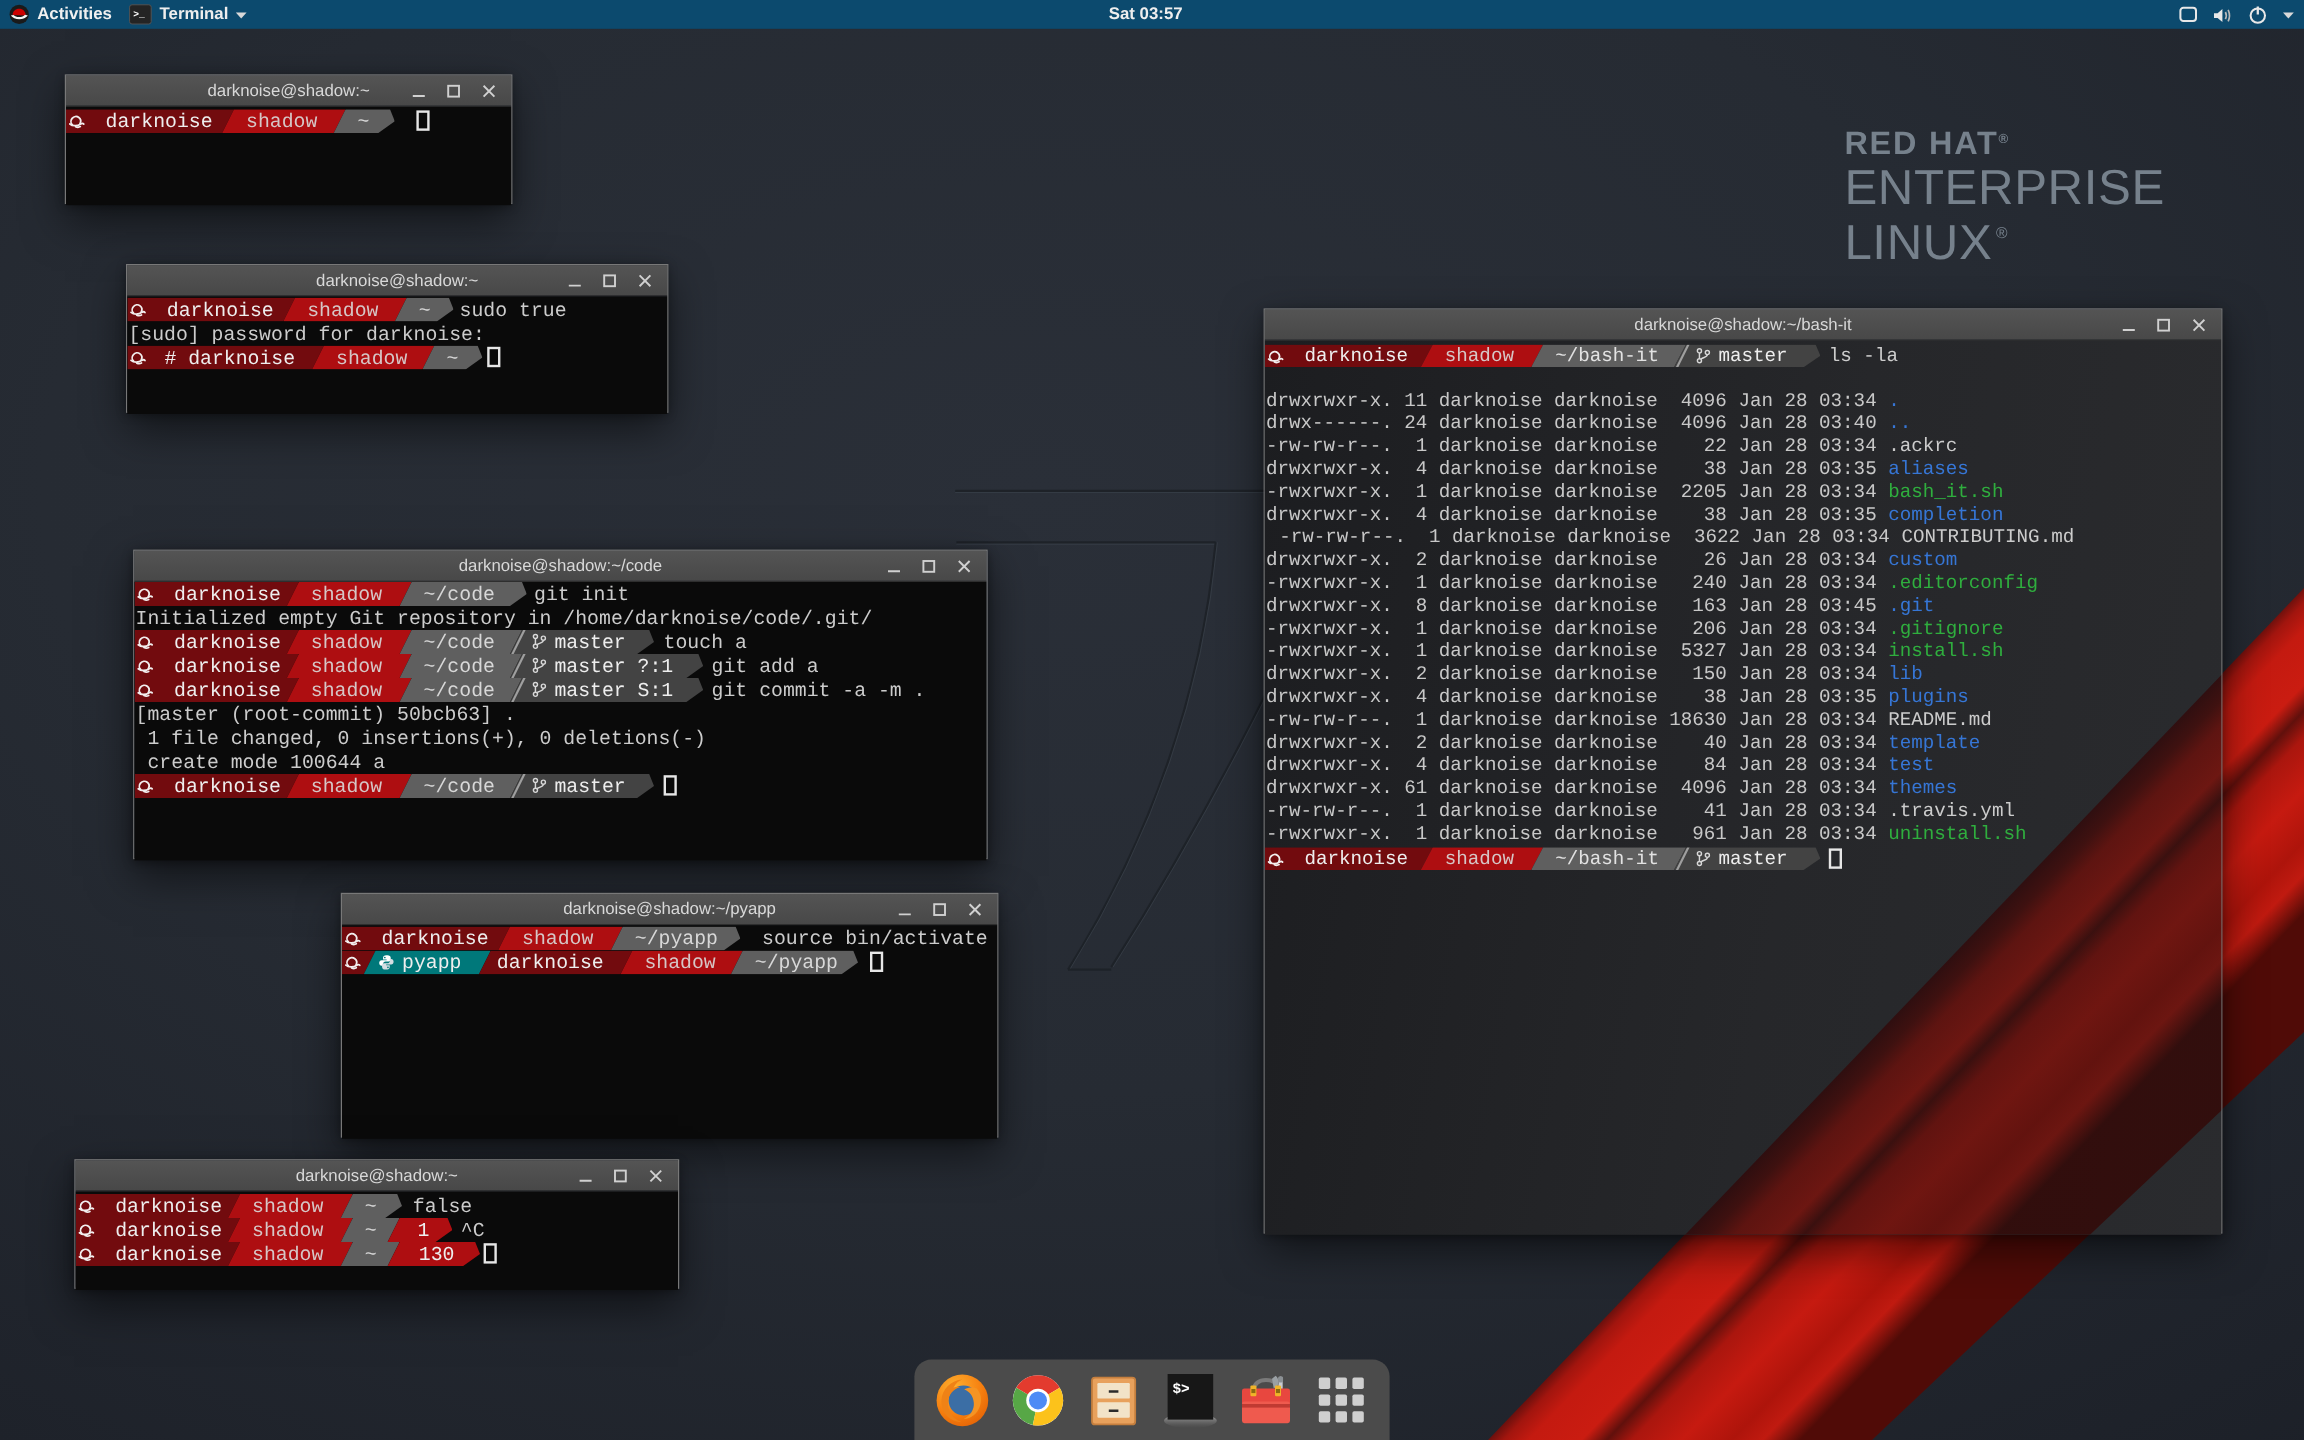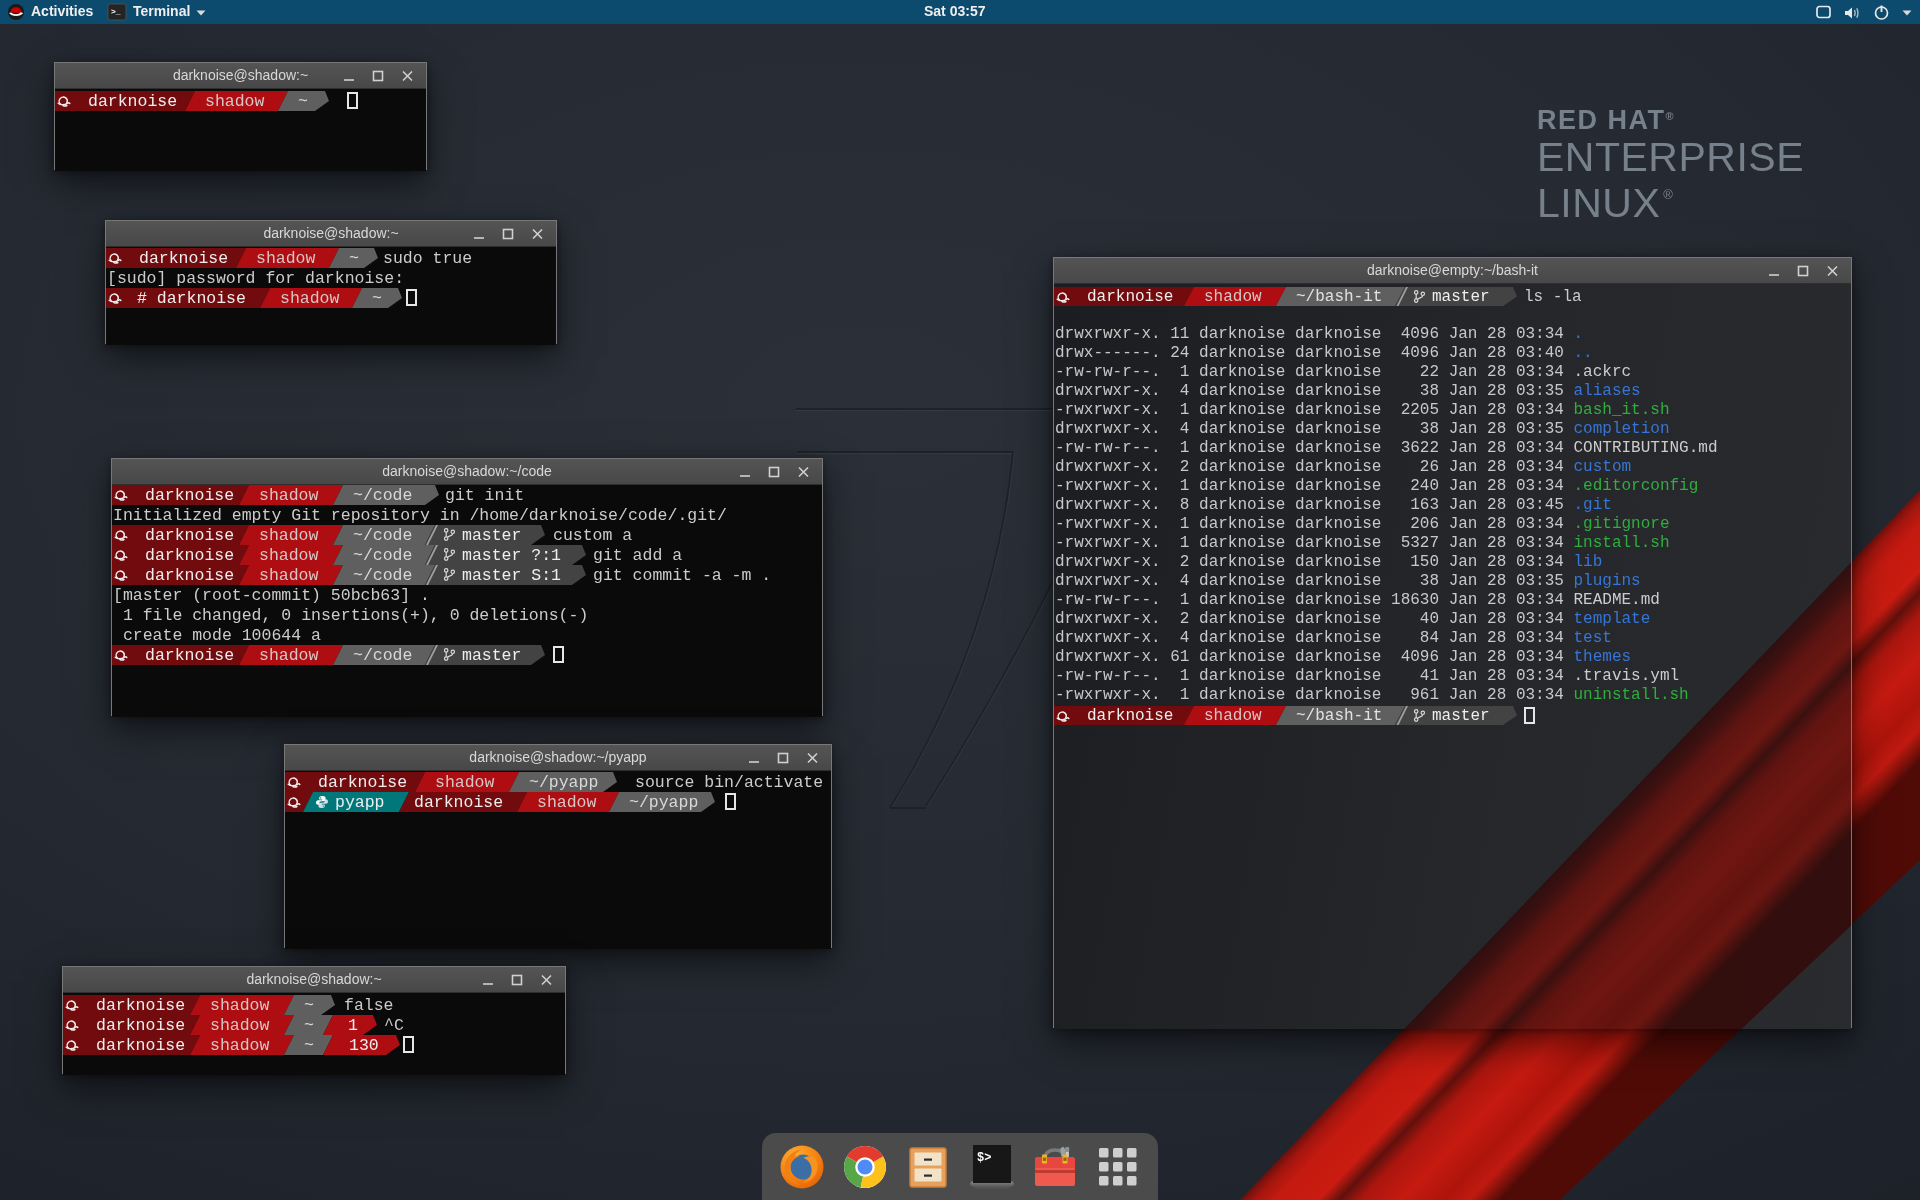--- a/index.html
+++ b/index.html
@@ -212,21 +212,21 @@
           <svg class="gitb" width="13" height="15" viewBox="0 0 13 15">
             <g stroke="#d8d8d8" stroke-width="1.2" fill="none">
               <circle cx="3.2" cy="3.4" r="1.7"></circle>
               <circle cx="3.2" cy="11.6" r="1.7"></circle>
               <circle cx="9.8" cy="4.8" r="1.7"></circle>
               <path d="M3.2 5.1 L3.2 9.9 M9.8 6.5 C9.8 8.8 6.5 8.6 4.6 10.2"></path>
             </g>
           </svg>
           <span class="t" style="left:37px;color:#eeeeee">master</span>
         </div>
-        <span class="t" style="left:441px;color:#cccccc">custom a</span>
+        <span class="t" style="left:441px;color:#cccccc">touch a</span>
       </div>
       <div class="pl" style="top:60px;height:20px">
         <div class="seg" style="left:0px;width:137px;background:#720b0e;clip-path:polygon(0 0, 100% 0, calc(100% - 10px) 100%, 0 100%);z-index:1">
           <svg class="hat" width="15" height="15" viewBox="0 0 15 15">
             <g fill="none" stroke="#f2eeee" stroke-width="1.5" stroke-linecap="round">
               <path d="M3.2 9.8 C1.9 8.6 1.8 6.2 3.1 4.6 C4.5 2.9 7.0 2.6 8.7 3.9 C10.2 5.1 10.6 7.3 9.7 9.0"></path>
               <path d="M1.2 9.3 C3.4 11.2 7.4 11.3 10.3 9.3 C11.2 8.7 12.3 8.8 12.8 9.4"></path>
               <path d="M6.0 11.6 C7.3 12.2 8.9 12.1 9.9 11.5"></path>
             </g>
           </svg>
@@ -458,21 +458,21 @@
         </div>
         <div class="seg" style="left:260px;width:77px;background:#ae0e11;clip-path:polygon(10px 0, calc(100% - 4px) 0, 100% 50%, calc(100% - 14px) 100%, 0 100%);z-index:1">
           <span class="t" style="left:26px;color:#eeeeee">130</span>
         </div>
         <span class="cur" style="left:340px"></span>
       </div>
     </div>
 </div>
 <div class="win" style="left:1053px;top:257px;width:799px;height:771px">
 <div class="tbar">
-      <span class="wt">darknoise@empty:~/bash-it</span>
+      <span class="wt">darknoise@shadow:~/bash-it</span>
 <span class="wbtns"><svg width="76" height="16" viewBox="0 0 76 16">
           <g stroke="#d0d0d0" stroke-width="1.6" fill="none">
             <path d="M2 12 L12 12"></path>
             <rect x="31.5" y="3.5" width="9" height="9"></rect>
             <path d="M61 3.5 L70 12.5 M70 3.5 L61 12.5"></path>
           </g>
         </svg></span>
     </div>
 <div class="wc" style="height:745px;background:linear-gradient(100deg,#1c1d20 0%,#26272a 55%,#2a2b2e 100%);font-size:16px;">
       <svg class="wstripe" width="798" height="745" viewBox="0 0 798 745">
@@ -491,21 +491,21 @@
           </linearGradient>
         </defs>
 <polygon points="186,916.5 866,206.5 866,576.5 506,916.5" fill="url(#bgrad2)" opacity="0.8"></polygon>
 </svg>
       <div class="pl mono6" style="top:41px;height:19px;left:1px;color:#c8c8c8;white-space:pre">drwxrwxr-x. 11 darknoise darknoise  4096 Jan 28 03:34 <span style="color:#3676d6">.</span></div>
       <div class="pl mono6" style="top:60px;height:19px;left:1px;color:#c8c8c8;white-space:pre">drwx------. 24 darknoise darknoise  4096 Jan 28 03:40 <span style="color:#3676d6">..</span></div>
       <div class="pl mono6" style="top:79px;height:19px;left:1px;color:#c8c8c8;white-space:pre">-rw-rw-r--.  1 darknoise darknoise    22 Jan 28 03:34 <span style="color:#cccccc">.ackrc</span></div>
       <div class="pl mono6" style="top:98px;height:19px;left:1px;color:#c8c8c8;white-space:pre">drwxrwxr-x.  4 darknoise darknoise    38 Jan 28 03:35 <span style="color:#3676d6">aliases</span></div>
       <div class="pl mono6" style="top:117px;height:19px;left:1px;color:#c8c8c8;white-space:pre">-rwxrwxr-x.  1 darknoise darknoise  2205 Jan 28 03:34 <span style="color:#2fae3e">bash_it.sh</span></div>
       <div class="pl mono6" style="top:136px;height:19px;left:1px;color:#c8c8c8;white-space:pre">drwxrwxr-x.  4 darknoise darknoise    38 Jan 28 03:35 <span style="color:#3676d6">completion</span></div>
-      <div class="pl mono6" style="top:155px;height:19px;left:1px;color:#c8c8c8;white-space:pre">-rw-rw-r--.  1 darknoise darknoise  3622 Jan 28 03:34 <span style="color:#cccccc">CONTRIBUTING.md</span></div>
+      <div class="pl mono6" style="top:155px;height:19px;left:12px;color:#c8c8c8;white-space:pre">-rw-rw-r--.  1 darknoise darknoise  3622 Jan 28 03:34 <span style="color:#cccccc">CONTRIBUTING.md</span></div>
       <div class="pl mono6" style="top:174px;height:19px;left:1px;color:#c8c8c8;white-space:pre">drwxrwxr-x.  2 darknoise darknoise    26 Jan 28 03:34 <span style="color:#3676d6">custom</span></div>
       <div class="pl mono6" style="top:193px;height:19px;left:1px;color:#c8c8c8;white-space:pre">-rwxrwxr-x.  1 darknoise darknoise   240 Jan 28 03:34 <span style="color:#2fae3e">.editorconfig</span></div>
       <div class="pl mono6" style="top:212px;height:19px;left:1px;color:#c8c8c8;white-space:pre">drwxrwxr-x.  8 darknoise darknoise   163 Jan 28 03:45 <span style="color:#3676d6">.git</span></div>
       <div class="pl mono6" style="top:231px;height:19px;left:1px;color:#c8c8c8;white-space:pre">-rwxrwxr-x.  1 darknoise darknoise   206 Jan 28 03:34 <span style="color:#2fae3e">.gitignore</span></div>
       <div class="pl mono6" style="top:250px;height:19px;left:1px;color:#c8c8c8;white-space:pre">-rwxrwxr-x.  1 darknoise darknoise  5327 Jan 28 03:34 <span style="color:#2fae3e">install.sh</span></div>
       <div class="pl mono6" style="top:269px;height:19px;left:1px;color:#c8c8c8;white-space:pre">drwxrwxr-x.  2 darknoise darknoise   150 Jan 28 03:34 <span style="color:#3676d6">lib</span></div>
       <div class="pl mono6" style="top:288px;height:19px;left:1px;color:#c8c8c8;white-space:pre">drwxrwxr-x.  4 darknoise darknoise    38 Jan 28 03:35 <span style="color:#3676d6">plugins</span></div>
       <div class="pl mono6" style="top:307px;height:19px;left:1px;color:#c8c8c8;white-space:pre">-rw-rw-r--.  1 darknoise darknoise 18630 Jan 28 03:34 <span style="color:#cccccc">README.md</span></div>
       <div class="pl mono6" style="top:326px;height:19px;left:1px;color:#c8c8c8;white-space:pre">drwxrwxr-x.  2 darknoise darknoise    40 Jan 28 03:34 <span style="color:#3676d6">template</span></div>
       <div class="pl mono6" style="top:345px;height:19px;left:1px;color:#c8c8c8;white-space:pre">drwxrwxr-x.  4 darknoise darknoise    84 Jan 28 03:34 <span style="color:#3676d6">test</span></div>

